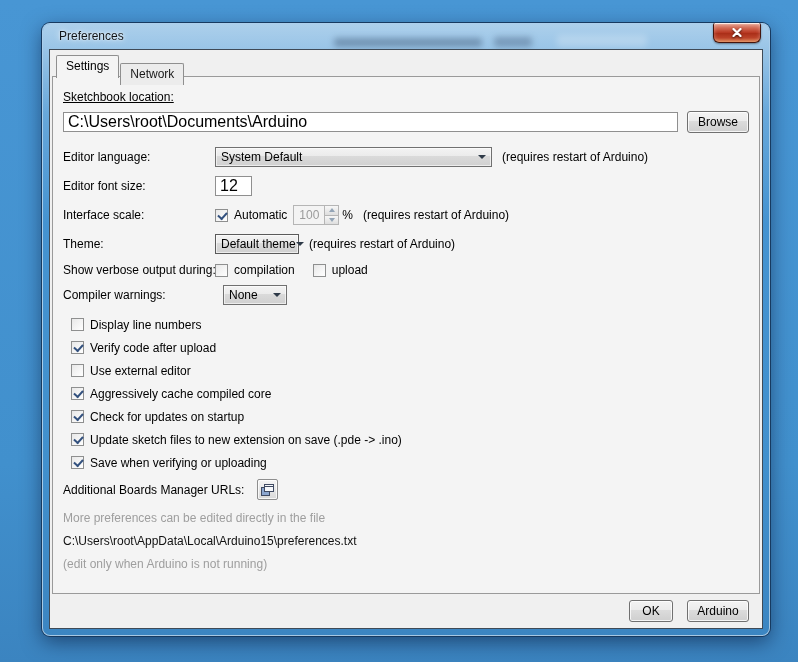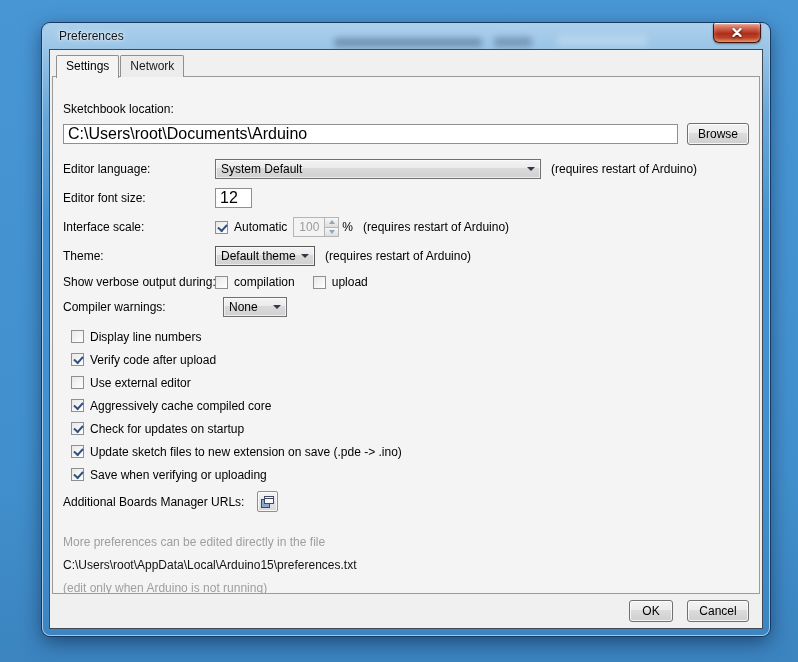--- a/index.html
+++ b/index.html
@@ -50,21 +50,21 @@
     display:flex; flex-direction:column;
   }
 
   .tabs { display:flex; padding:5px 0 0 6px; position:relative; z-index:2; }
   .tab {
     border:1px solid #8f8f8f; border-bottom:none; border-radius:2px 2px 0 0;
     padding:3px 9px 3px 9px; margin-right:1px; background:linear-gradient(#f2f2f2,#e4e4e4);
     cursor:default; position:relative;
   }
   .tab.active { background:#f4f4f4; padding-bottom:5px; margin-bottom:-1px; z-index:3; }
-  .tab.inactive { top:0; background:#ececec; color:#1a1a1a; }
+  .tab.inactive { top:8px; background:#ececec; color:#1a1a1a; }
 
   .page {
     flex:1; margin:0 2px; border:1px solid #9a9a9a; margin-top:-1px;
     background:#f4f4f4; padding:6px 10px 0 10px; overflow:hidden;
   }
 
   .row { display:flex; align-items:center; }
   .lbl { color:#000; white-space:nowrap; }
   .col { width:152px; flex-shrink:0; }
   .note { margin-left:10px; white-space:nowrap; }
@@ -131,32 +131,32 @@
 
   .gray { color:#9e9e9e; }
   .path-line { color:#111; }
 
   .footer {
     height:34px; display:flex; align-items:center; justify-content:flex-end;
     gap:14px; padding-right:13px;
   }
 
   
-  .r-sketch-label { margin-top:19px; }
+  .r-sketch-label { margin-top:7px;text-decoration:underline; }
   .r-sketch { margin-top:7px; }
   .r-lang { margin-top:14px; }
   .r-font { margin-top:9px; }
   .r-scale { margin-top:9px; }
   .r-theme { margin-top:9px; }
   .r-verbose { margin-top:9px; }
   .r-warn { margin-top:8px;gap:8px; }
   .cb-list { margin-top:13px; padding-left:8px; }
   .cb-row { margin-bottom:10px; height:13px; }
   .r-boards { margin-top:3px; }
-  .r-note1 { margin-top:23px; }
+  .r-note1 { margin-top:11px; }
   .r-note2 { margin-top:9px; }
   .r-note3 { margin-top:9px; }
 </style>
 </head>
 <body>
 
 <div class="dialog">
 
   <div class="titlebar">
     <div class="ghost g1"></div>
@@ -185,21 +185,21 @@
         <span class="lbl">Sketchbook location:</span>
       </div>
 
       <div class="row r-sketch">
         <input class="textbox" style="flex: 1 1 0%;" value="C:\Users\root\Documents\Arduino">
         <button class="btn" style="width:62px; margin-left:9px;">Browse</button>
       </div>
 
       <div class="row r-lang">
         <span class="lbl col">Editor language:</span>
-        <div class="combo" style="width:326px;">
+        <div class="combo" style="width:277px;">
           <span>System Default</span>
           <span class="arrow"></span>
         </div>
         <span class="note">(requires restart of Arduino)</span>
       </div>
 
       <div class="row r-font">
         <span class="lbl col">Editor font size:</span>
         <input class="textbox" style="width: 37px;" value="12">
       </div>
@@ -218,21 +218,21 @@
                 <span class="tri-down"></span>
               </div>
           </div>
         </div>
         <span style="margin-left:3px;">%</span>
         <span class="note">(requires restart of Arduino)</span>
       </div>
 
       <div class="row r-theme">
         <span class="lbl col">Theme:</span>
-        <div class="combo" style="width:100px; border-color:#5a5a5a;">
+        <div class="combo" style="width:84px; border-color:#5a5a5a;">
           <span>Default theme</span>
           <span class="arrow"></span>
         </div>
         <span class="note">(requires restart of Arduino)</span>
       </div>
 
       <div class="row r-verbose">
         <span class="lbl col">Show verbose output during:</span>
         <span class="checkbox"></span>
         <span class="cb-label">compilation</span>
@@ -299,17 +299,17 @@
         <span class="path-line">C:\Users\root\AppData\Local\Arduino15\preferences.txt</span>
       </div>
       <div class="row r-note3">
         <span class="gray">(edit only when Arduino is not running)</span>
       </div>
 
     </div>
 
     <div class="footer">
       <button class="btn" style="width:44px;">OK</button>
-      <button class="btn" style="width:62px;">Cancel</button>
+      <button class="btn" style="width:62px;">Arduino</button>
     </div>
 
   </div>
 </div>
 
 </body></html>

